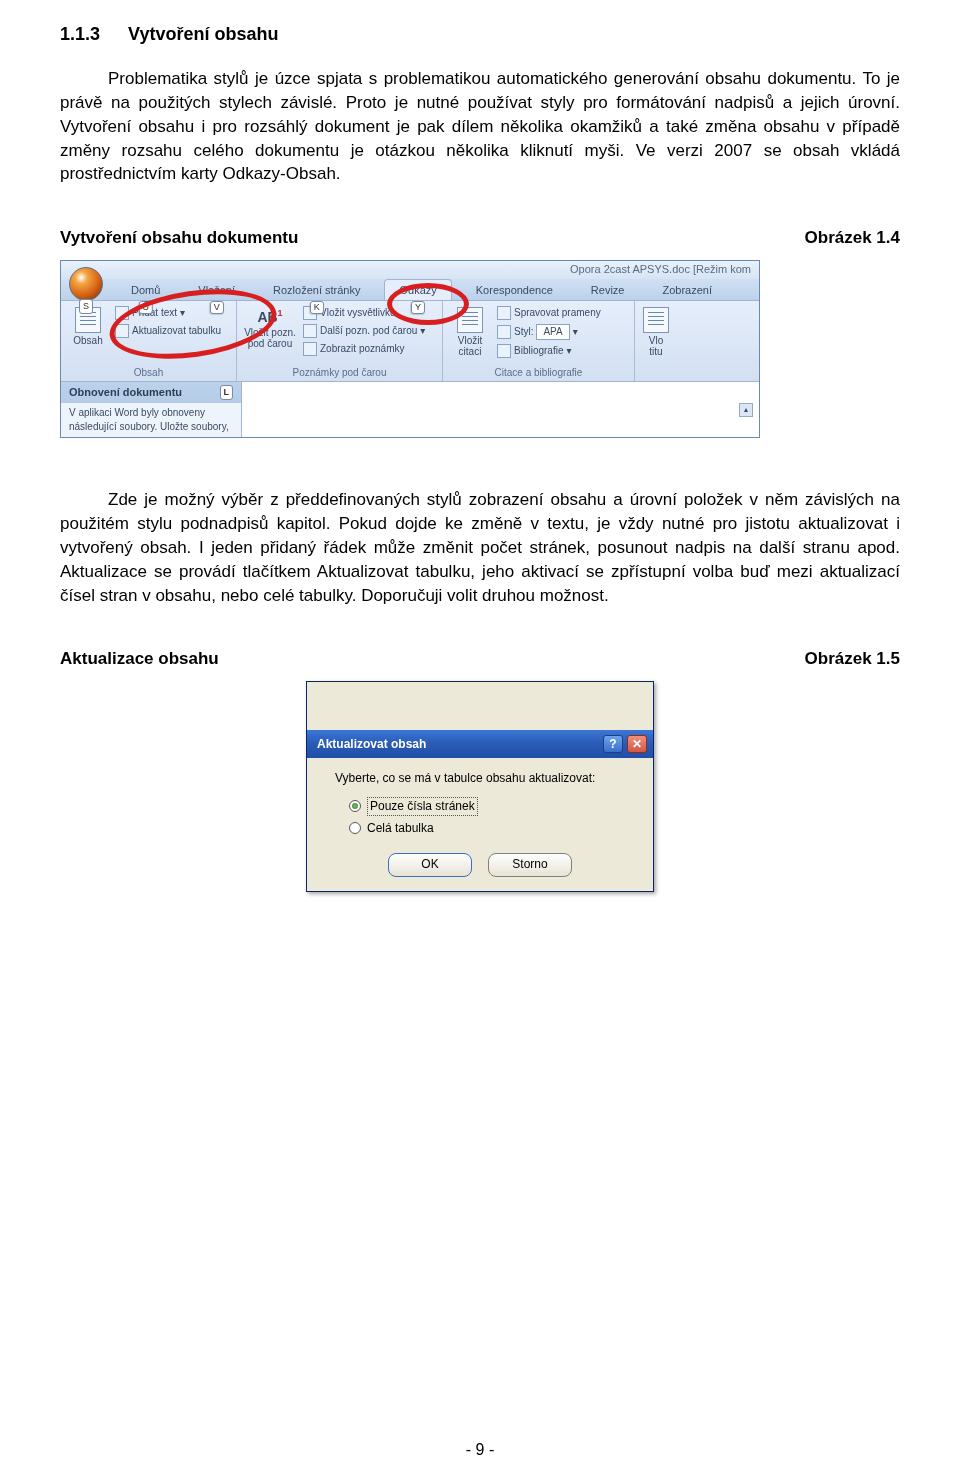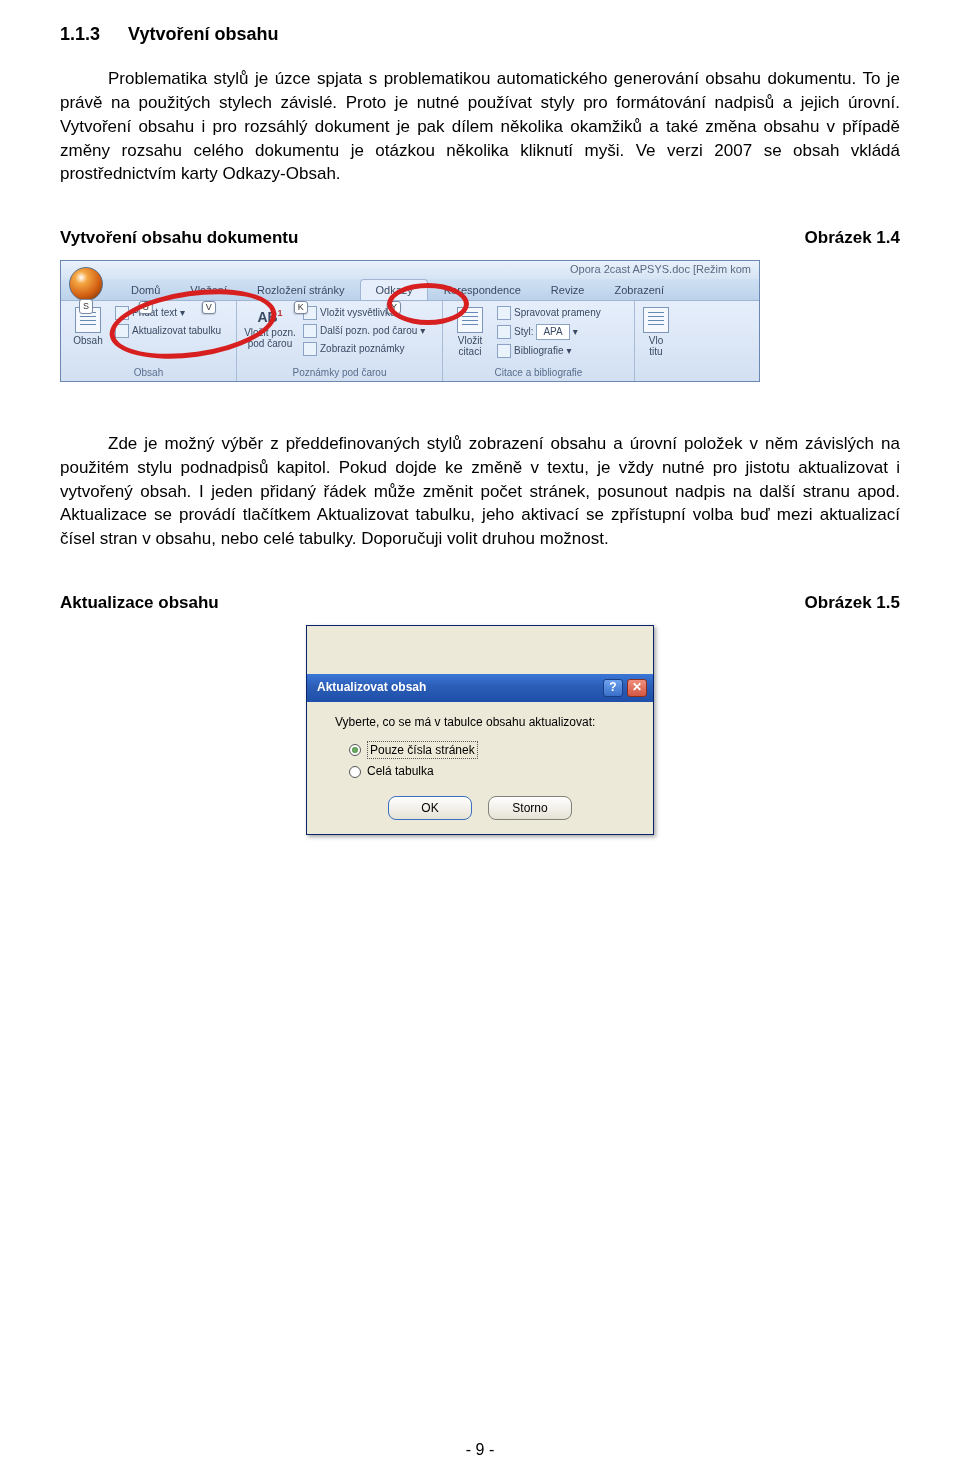--- a/index.html
+++ b/index.html
@@ -66,21 +66,21 @@
     justify-content: flex-end;
     padding-right: 8px;
     font-size: 11px;
     color: #5a6a82;
   }
   .tabs {
     display: flex;
     height: 22px;
     align-items: flex-end;
     padding-left: 56px;
-    gap: 2px;
+    gap: 10px;
     background: linear-gradient(#cfe0f3, #bcd2eb);
     border-bottom: 1px solid #9fb5d3;
   }
   .tab {
     padding: 3px 14px 2px;
     font-size: 11px;
     color: #3a4a63;
     border-top-left-radius: 4px;
     border-top-right-radius: 4px;
     position: relative;
@@ -441,20 +441,32 @@
       <div class="group" style="flex:1;border-right:none">
         <div class="group-body">
           <div class="big-btn" style="width:30px">
             <div class="big-ico doc"></div>
             <div class="big-cap">Vlo titu</div>
           </div>
         </div>
       </div>
     </div>
 
+    <div class="recovery">
+      <div class="recov-left">
+        <div class="recov-head">
+          <span>Obnovení dokumentu</span>
+          <span class="recov-kbd">L</span>
+        </div>
+        <div class="recov-body">V aplikaci Word byly obnoveny následující soubory. Uložte soubory,</div>
+      </div>
+      <div class="recov-right">
+        <div class="scroll-up">▴</div>
+      </div>
+    </div>
 
     <div class="circle c1"></div>
     <div class="circle c2"></div>
   </div>
 
   <p class="para indent">Zde je možný výběr z předdefinovaných stylů zobrazení obsahu a úrovní položek v něm závislých na použitém stylu podnadpisů kapitol. Pokud dojde ke změně v textu, je vždy nutné pro jistotu aktualizovat i vytvořený obsah. I jeden přidaný řádek může změnit počet stránek, posunout nadpis na další stranu apod. Aktualizace se provádí tlačítkem Aktualizovat tabulku, jeho aktivací se zpřístupní volba buď mezi aktualizací čísel stran v obsahu, nebo celé tabulky. Doporučuji volit druhou možnost.</p>
 
   <div class="fig-row">
     <span>Aktualizace obsahu</span>
     <span>Obrázek 1.5</span>

